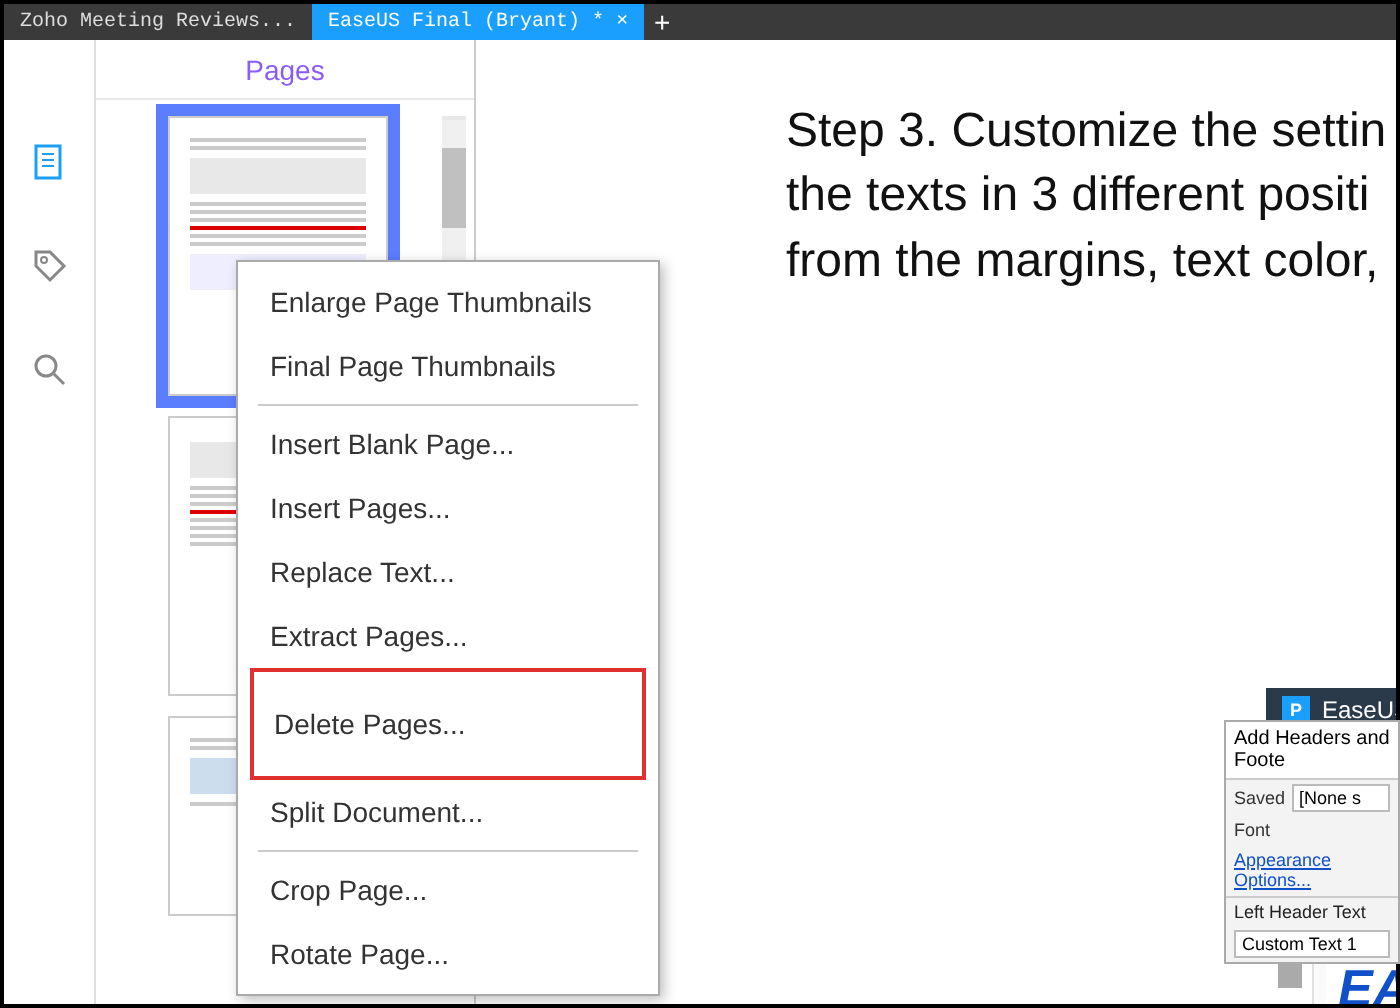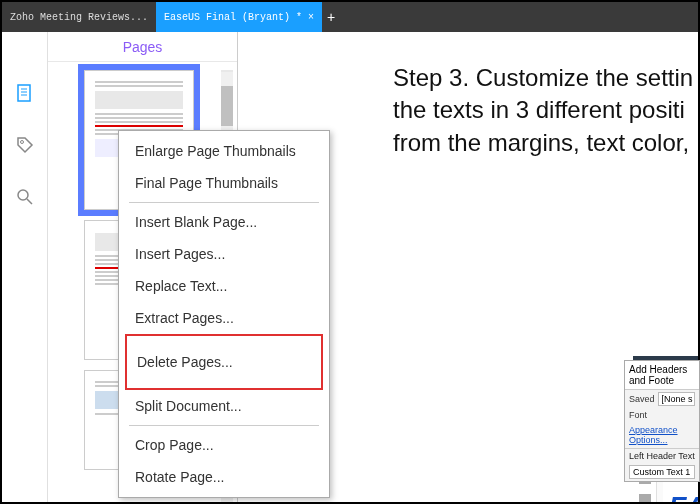--- a/index.html
+++ b/index.html
@@ -1,18 +1,18 @@
 <!DOCTYPE html>
 <html><head>
 <meta charset="utf-8">
 <style>
   * { box-sizing: border-box; margin: 0; padding: 0; }
   body { font-family: Arial, sans-serif; width: 700px; height: 504px; overflow: hidden; background: #fff; border: 2px solid #000; }
   
-  .tabbar { height: 30px; background: #3a3a3a; display: flex; align-items: center; font-size: 10px; }
+  .tabbar { height: 18px; background: #3a3a3a; display: flex; align-items: center; font-size: 10px; }
   .tab { padding: 0 8px; height: 100%; display: flex; align-items: center; color: #ddd; cursor: pointer; font-family: "Courier New", monospace; }
   .tab.active { background: #1a9fff; color: #fff; }
   .tab-close { margin-left: 6px; font-size: 10px; }
   .tab-plus { width: 18px; color: #fff; text-align: center; font-size: 14px; }
   
   .main { display: flex; height: calc(100% - 18px); }
   
   .tool-rail { width: 46px; border-right: 1px solid #e0e0e0; display: flex; flex-direction: column; align-items: center; padding-top: 50px; gap: 30px; }
   .tool-rail .icon { width: 22px; height: 22px; display: flex; align-items: center; justify-content: center; color: #888; cursor: pointer; }
   .tool-rail .icon.active { color: #1a9fff; }
@@ -48,21 +48,21 @@
   .tb-btn { display: flex; align-items: center; gap: 3px; }
   .tb-icon { width: 12px; height: 12px; background: #888; }
   .embed-doctab { height: 20px; background: #dde4ea; display: flex; align-items: center; }
   .doctab { background: #1a9fff; color: #fff; padding: 2px 8px; font-size: 10px; display: flex; align-items: center; gap: 4px; }
   .embed-body { display: flex; background: #fafafa; height: 90px; }
   .embed-side { width: 24px; background: #fff; border-right: 1px solid #e0e0e0; display: flex; flex-direction: column; align-items: center; padding-top: 6px; gap: 10px; }
   .embed-side .si { width: 12px; height: 12px; background: #aaa; }
   .embed-canvas { flex: 1; background: #fff; margin: 6px; display: flex; align-items: flex-end; justify-content: flex-start; padding: 6px; }
   .big-logo { font-size: 26px; font-weight: 800; color: #1050c8; font-style: italic; }
   
-  .dialog { position: absolute; right: 0; top: 360px; width: 76px; background: #f3f3f3; border: 1px solid #aaa; font-size: 9px; z-index: 50; overflow: hidden; }
+  .dialog { position: absolute; right: 0; top: 360px; width: 88px; background: #f3f3f3; border: 1px solid #aaa; font-size: 9px; z-index: 50; overflow: hidden; }
   .dlg-title { background: #fff; border-bottom: 1px solid #ccc; padding: 3px 4px; font-size: 10px; }
   .dlg-row { display: flex; align-items: center; padding: 2px 4px; gap: 3px; }
   .dlg-row label { color: #333; }
   .dlg-row .val { background: #fff; border: 1px solid #bbb; padding: 1px 3px; flex: 1; font-size: 9px; white-space: nowrap; overflow: hidden; }
   .dlg-link { color: #1050c8; text-decoration: underline; padding: 3px 4px; cursor: pointer; }
   .dlg-sec { padding: 2px 4px; color: #222; border-top: 1px solid #ccc; }
 </style>
 </head>
 <body>
 

